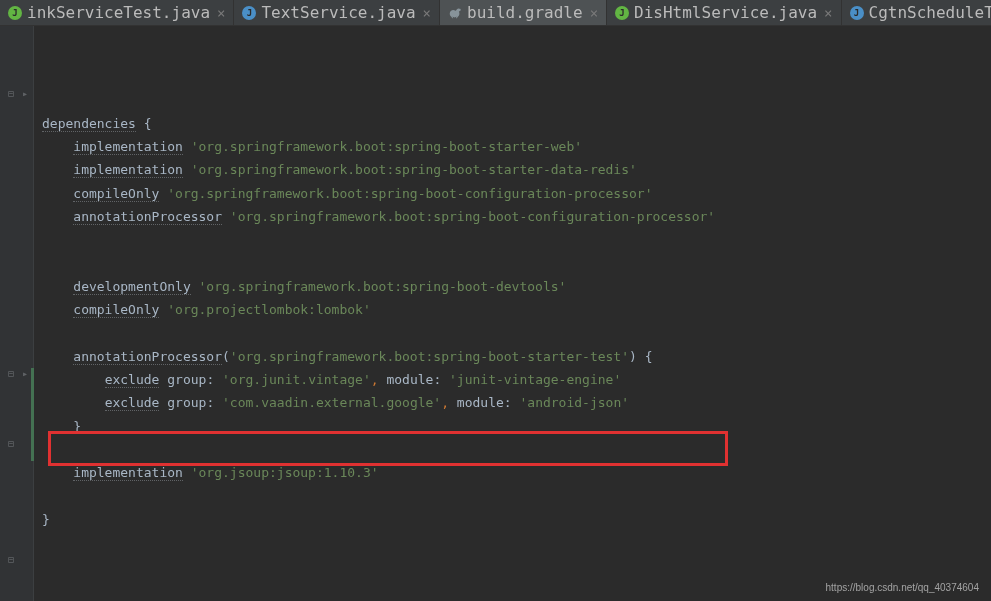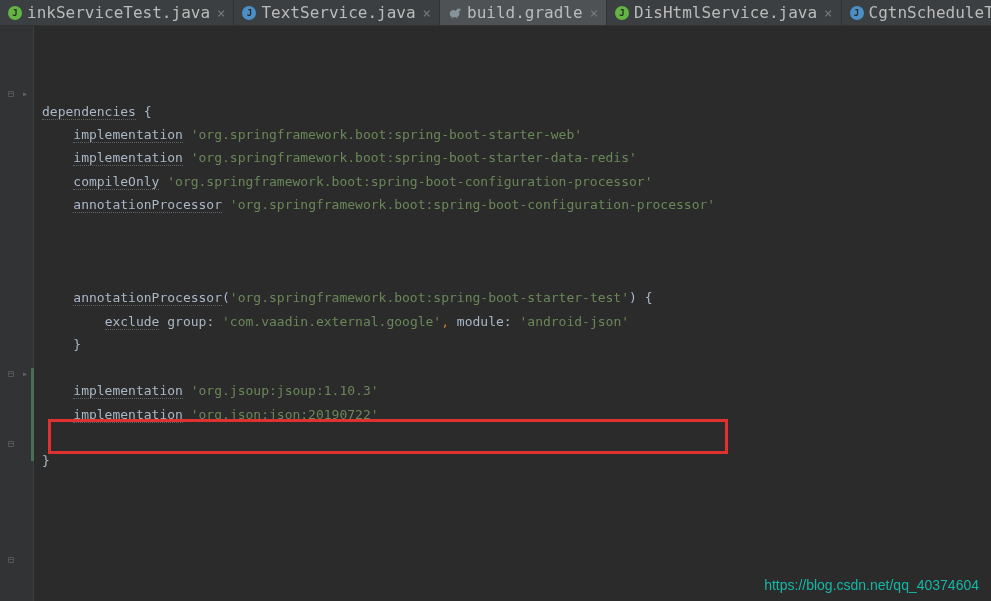--- a/index.html
+++ b/index.html
@@ -68,41 +68,42 @@
   position: absolute;
   left: 31px;
   width: 3px;
   background: #447152;
 }
 .code-area {
   flex: 1;
   padding: 4px 0 0 8px;
   line-height: 23.3px;
   position: relative;
+  margin-top: 12px;
 }
 .line { white-space: pre; height: 23.3px; }
 .str { color: #6a8759; }
 .under { border-bottom: 1px dotted #606366; }
 .comment { color: #808080; }
 .comma { color: #cc7832; }
 .highlight-box {
   position: absolute;
   border: 3px solid #e03131;
   top: 393px;
   left: 14px;
   width: 680px;
   height: 35px;
   pointer-events: none;
 }
 .watermark {
   position: absolute;
   bottom: 8px;
   right: 12px;
-  color: #14b8a6;
-  font-size: 14px;
+  color: #a3a3a3;
+  font-size: 10px;
   font-family: Arial, sans-serif;
 }
 .gradle-icon {
   width: 14px;
   height: 14px;
   color: #87939a;
 }
 </style>
 </head>
 <body>
@@ -159,27 +160,29 @@
     <div class="line"></div>
     <div class="line"></div>
     <div class="line"></div>
     <div class="line"><span class="under">dependencies</span><span> {</span></div>
     <div class="line">    <span class="under">implementation</span> <span class="str">'org.springframework.boot:spring-boot-starter-web'</span></div>
     <div class="line">    <span class="under">implementation</span> <span class="str">'org.springframework.boot:spring-boot-starter-data-redis'</span></div>
     <div class="line">    <span class="under">compileOnly</span> <span class="str">'org.springframework.boot:spring-boot-configuration-processor'</span></div>
     <div class="line">    <span class="under">annotationProcessor</span> <span class="str">'org.springframework.boot:spring-boot-configuration-processor'</span></div>
     <div class="line"></div>
     <div class="line"></div>
+    <div class="line">    <span class="under">developmentOnly</span> <span class="str">'org.springframework.boot:spring-boot-devtools'</span></div>
+    <div class="line">    <span class="under">compileOnly</span> <span class="str">'org.projectlombok:lombok'</span></div>
     <div class="line"></div>
     <div class="line">    <span class="under">annotationProcessor</span>(<span class="str">'org.springframework.boot:spring-boot-starter-test'</span><span>) {</span></div>
+    <div class="line">        <span class="under">exclude</span><span> group: </span><span class="str">'org.junit.vintage'</span><span class="comma">,</span><span> module: </span><span class="str">'junit-vintage-engine'</span></div>
     <div class="line">        <span class="under">exclude</span><span> group: </span><span class="str">'com.vaadin.external.google'</span><span class="comma">,</span><span> module: </span><span class="str">'android-json'</span></div>
     <div class="line"><span>    }</span></div>
     <div class="line"></div>
     <div class="line">    <span class="under">implementation</span> <span class="str">'org.jsoup:jsoup:1.10.3'</span></div>
-    <div class="line">    <span class="under">implementation</span> <span class="str">'org.json:json:20190722'</span></div>
     <div class="line"></div>
     <div class="line"><span>}</span></div>
     <div class="line"></div>
 
     <div class="highlight-box"></div>
   </div>
 </div>
 
 <div class="watermark">https://blog.csdn.net/qq_40374604</div>
 

